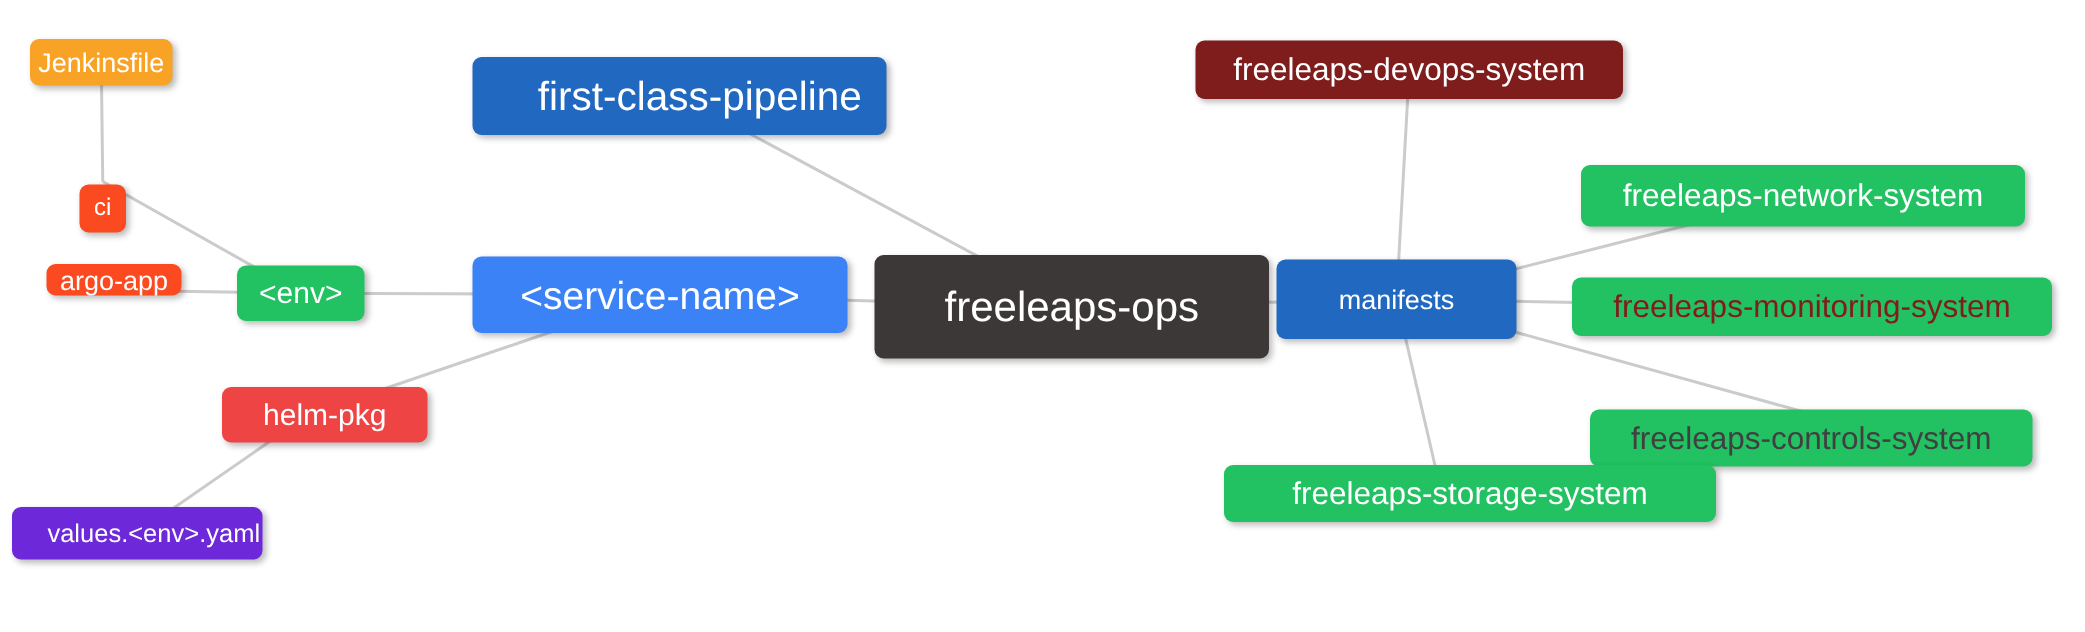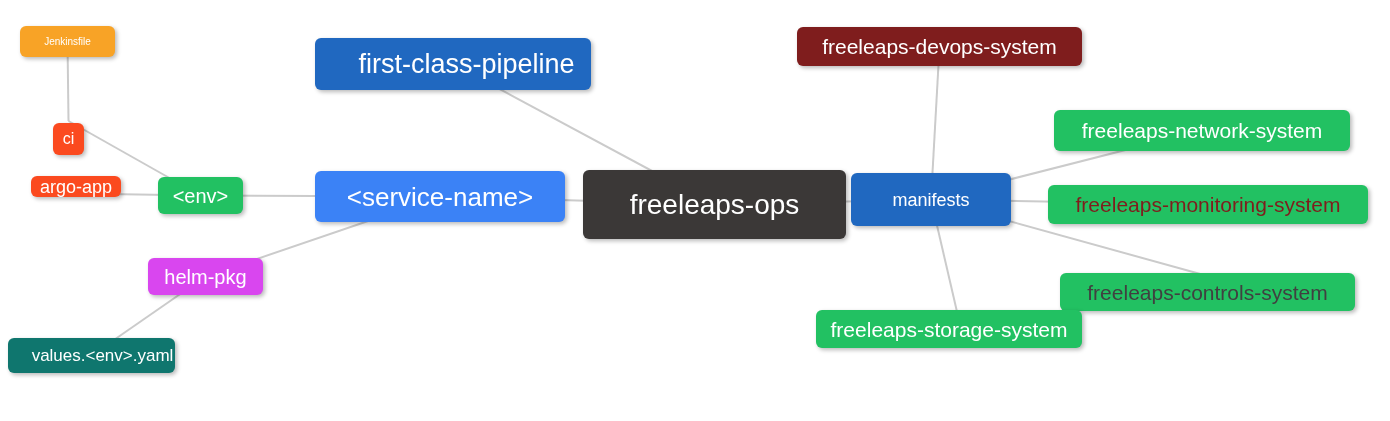--- a/index.html
+++ b/index.html
@@ -51,29 +51,29 @@
       <line x1="453" y1="64" x2="714.5" y2="204.5" stroke="#cbcbcb" stroke-width="2"></line>
       <line x1="440" y1="196.5" x2="714.5" y2="204.5" stroke="#cbcbcb" stroke-width="2"></line>
       <line x1="714.5" y1="204.5" x2="931" y2="199.5" stroke="#cbcbcb" stroke-width="2"></line>
       <line x1="931" y1="199.5" x2="939.5" y2="46.5" stroke="#cbcbcb" stroke-width="2"></line>
       <line x1="931" y1="199.5" x2="1202" y2="130.5" stroke="#cbcbcb" stroke-width="2"></line>
       <line x1="931" y1="199.5" x2="1208" y2="204.5" stroke="#cbcbcb" stroke-width="2"></line>
       <line x1="931" y1="199.5" x2="1207.5" y2="276" stroke="#cbcbcb" stroke-width="2"></line>
       <line x1="931" y1="199.5" x2="961" y2="329" stroke="#cbcbcb" stroke-width="2"></line>
     </svg>
   <div id="nodes">
-      <div class="node" style="left: 20px; top: 26px; width: 95px; height: 31px; font-size: 10px; background-color: rgb(248, 163, 38); color: rgb(255, 255, 255);">Jenkinsfile</div>
+      <div class="node" style="left: 20px; top: 26px; width: 95px; height: 31px; font-size: 18px; background-color: rgb(248, 163, 38); color: rgb(255, 255, 255);">Jenkinsfile</div>
       <div class="node" style="left: 53px; top: 123px; width: 31px; height: 32px; font-size: 16px; background-color: rgb(251, 74, 31); color: rgb(255, 255, 255);">ci</div>
       <div class="node" style="left: 31px; top: 176px; width: 90px; height: 21px; font-size: 18px; background-color: rgb(251, 74, 31); color: rgb(255, 255, 255);">argo-app</div>
       <div class="node" style="left: 158px; top: 177px; width: 85px; height: 37px; font-size: 20px; background-color: rgb(34, 193, 98); color: rgb(255, 255, 255);">&lt;env&gt;</div>
-      <div class="node" style="left: 148px; top: 258px; width: 115px; height: 37px; font-size: 20px; background-color: #d946ef; color: rgb(255, 255, 255);">helm-pkg</div>
-      <div class="node" style="left: 8px; top: 338px; width: 167px; height: 35px; font-size: 17px; background-color: #0f766e; color: rgb(255, 255, 255); padding-left: 22px;">values.&lt;env&gt;.yaml</div>
+      <div class="node" style="left: 148px; top: 258px; width: 137px; height: 37px; font-size: 20px; background-color: #ef4444; color: rgb(255, 255, 255);">helm-pkg</div>
+      <div class="node" style="left: 8px; top: 338px; width: 167px; height: 35px; font-size: 17px; background-color: #6d28d9; color: rgb(255, 255, 255); padding-left: 22px;">values.&lt;env&gt;.yaml</div>
       <div class="node" style="left: 315px; top: 38px; width: 276px; height: 52px; font-size: 27px; background-color: rgb(32, 104, 192); color: rgb(255, 255, 255); padding-left: 27px;">first-class-pipeline</div>
       <div class="node" style="left: 315px; top: 171px; width: 250px; height: 51px; font-size: 26px; background-color: #3b82f6; color: rgb(255, 255, 255);">&lt;service-name&gt;</div>
       <div class="node" style="left: 583px; top: 170px; width: 263px; height: 69px; font-size: 28px; background-color: rgb(59, 56, 55); color: rgb(255, 255, 255);">freeleaps-ops</div>
       <div class="node" style="left: 851px; top: 173px; width: 160px; height: 53px; font-size: 18px; background-color: rgb(32, 104, 192); color: rgb(255, 255, 255);">manifests</div>
       <div class="node" style="left: 797px; top: 27px; width: 285px; height: 39px; font-size: 21px; background-color: #7f1d1d; color: rgb(255, 255, 255);">freeleaps-devops-system</div>
       <div class="node" style="left: 1054px; top: 110px; width: 296px; height: 41px; font-size: 21px; background-color: rgb(34, 193, 98); color: rgb(255, 255, 255);">freeleaps-network-system</div>
       <div class="node" style="left: 1048px; top: 185px; width: 320px; height: 39px; font-size: 21px; background-color: rgb(34, 193, 98); color: #7f1d1d;">freeleaps-monitoring-system</div>
       <div class="node" style="left: 1060px; top: 257px; width: 295px; height: 38px; font-size: 21px; background-color: rgb(34, 193, 98); color: #404040; margin-top: 16px;">freeleaps-controls-system</div>
-      <div class="node" style="left: 816px; top: 310px; width: 266px; height: 38px; font-size: 21px; background-color: rgb(34, 193, 98); color: rgb(255, 255, 255);">freeleaps-storage-system</div>
+      <div class="node" style="left: 816px; top: 310px; width: 328px; height: 38px; font-size: 21px; background-color: rgb(34, 193, 98); color: rgb(255, 255, 255);">freeleaps-storage-system</div>
     </div>
 </div>
 
 </body></html>

